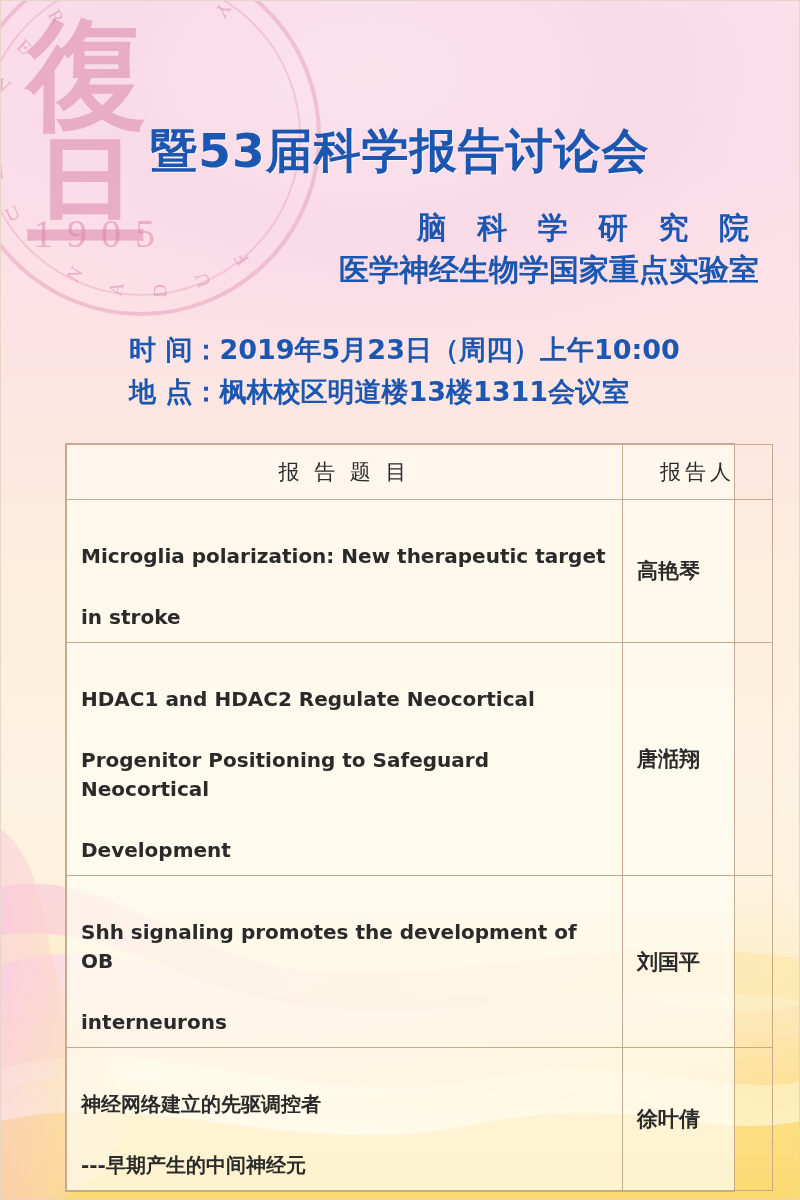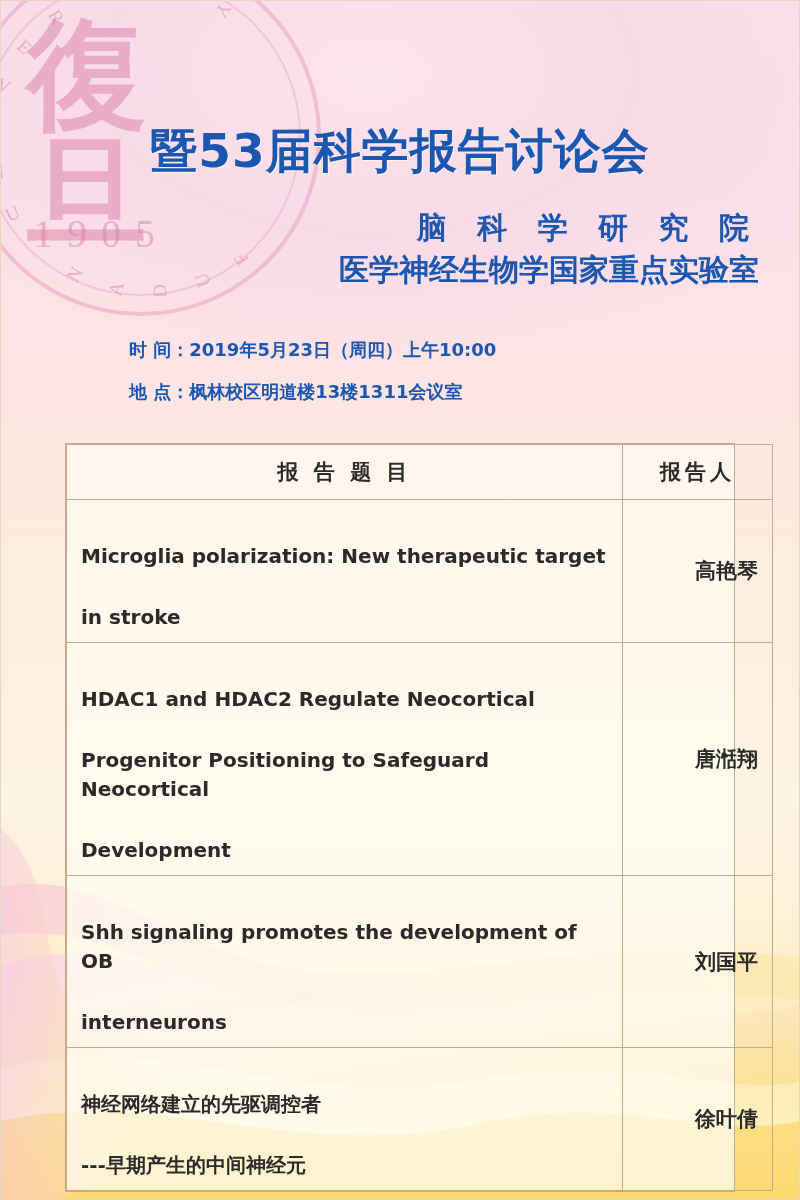--- a/index.html
+++ b/index.html
@@ -148,21 +148,21 @@
   .subtitle-line.spaced2 { letter-spacing: 9px; }
 
   .meta-block {
     margin-top: 38px;
     padding-left: 88px;
     text-align: left;
   }
   .meta-line {
     font-family: "DejaVu Sans", "Liberation Sans", sans-serif;
     font-weight: bold;
-    font-size: 18px;
+    font-size: 27px;
     line-height: 42px;
     color: #1b57b0;
     white-space: nowrap;
   }
   .meta-label {
     letter-spacing: 0px;
   }
 
   
   .table-wrap {
@@ -178,21 +178,21 @@
   }
   table.program th,
   table.program td {
     border: 1px solid #c9a98a;
     padding: 10px 14px;
     vertical-align: middle;
     box-sizing: border-box;
   }
   table.program th {
     font-family: "DejaVu Sans", "Liberation Sans", sans-serif;
-    font-weight: bold;
+    font-weight: normal;
     font-size: 21px;
     color: #2b2b2b;
     text-align: center;
     letter-spacing: 4px;
     padding: 13px 10px;
   }
   th.col-title { width: 556px; }
   th.col-person { width: 150px; letter-spacing: 1px; }
 
   td.cell-title {
@@ -201,21 +201,21 @@
     font-size: 20px;
     line-height: 29px;
     color: #2a2a2a;
     text-align: left;
   }
   td.cell-person {
     font-family: Liberation Sans, sans-serif;
     font-weight: bold;
     font-size: 21px;
     color: #2a2a2a;
-    text-align: right;
+    text-align: left;
     white-space: nowrap;
   }
   td.cell-title .l2 { display: block; margin-top: 32px; }
 </style>
 </head>
 <body>
 
 <div class="poster">
 
   <div class="seal">

